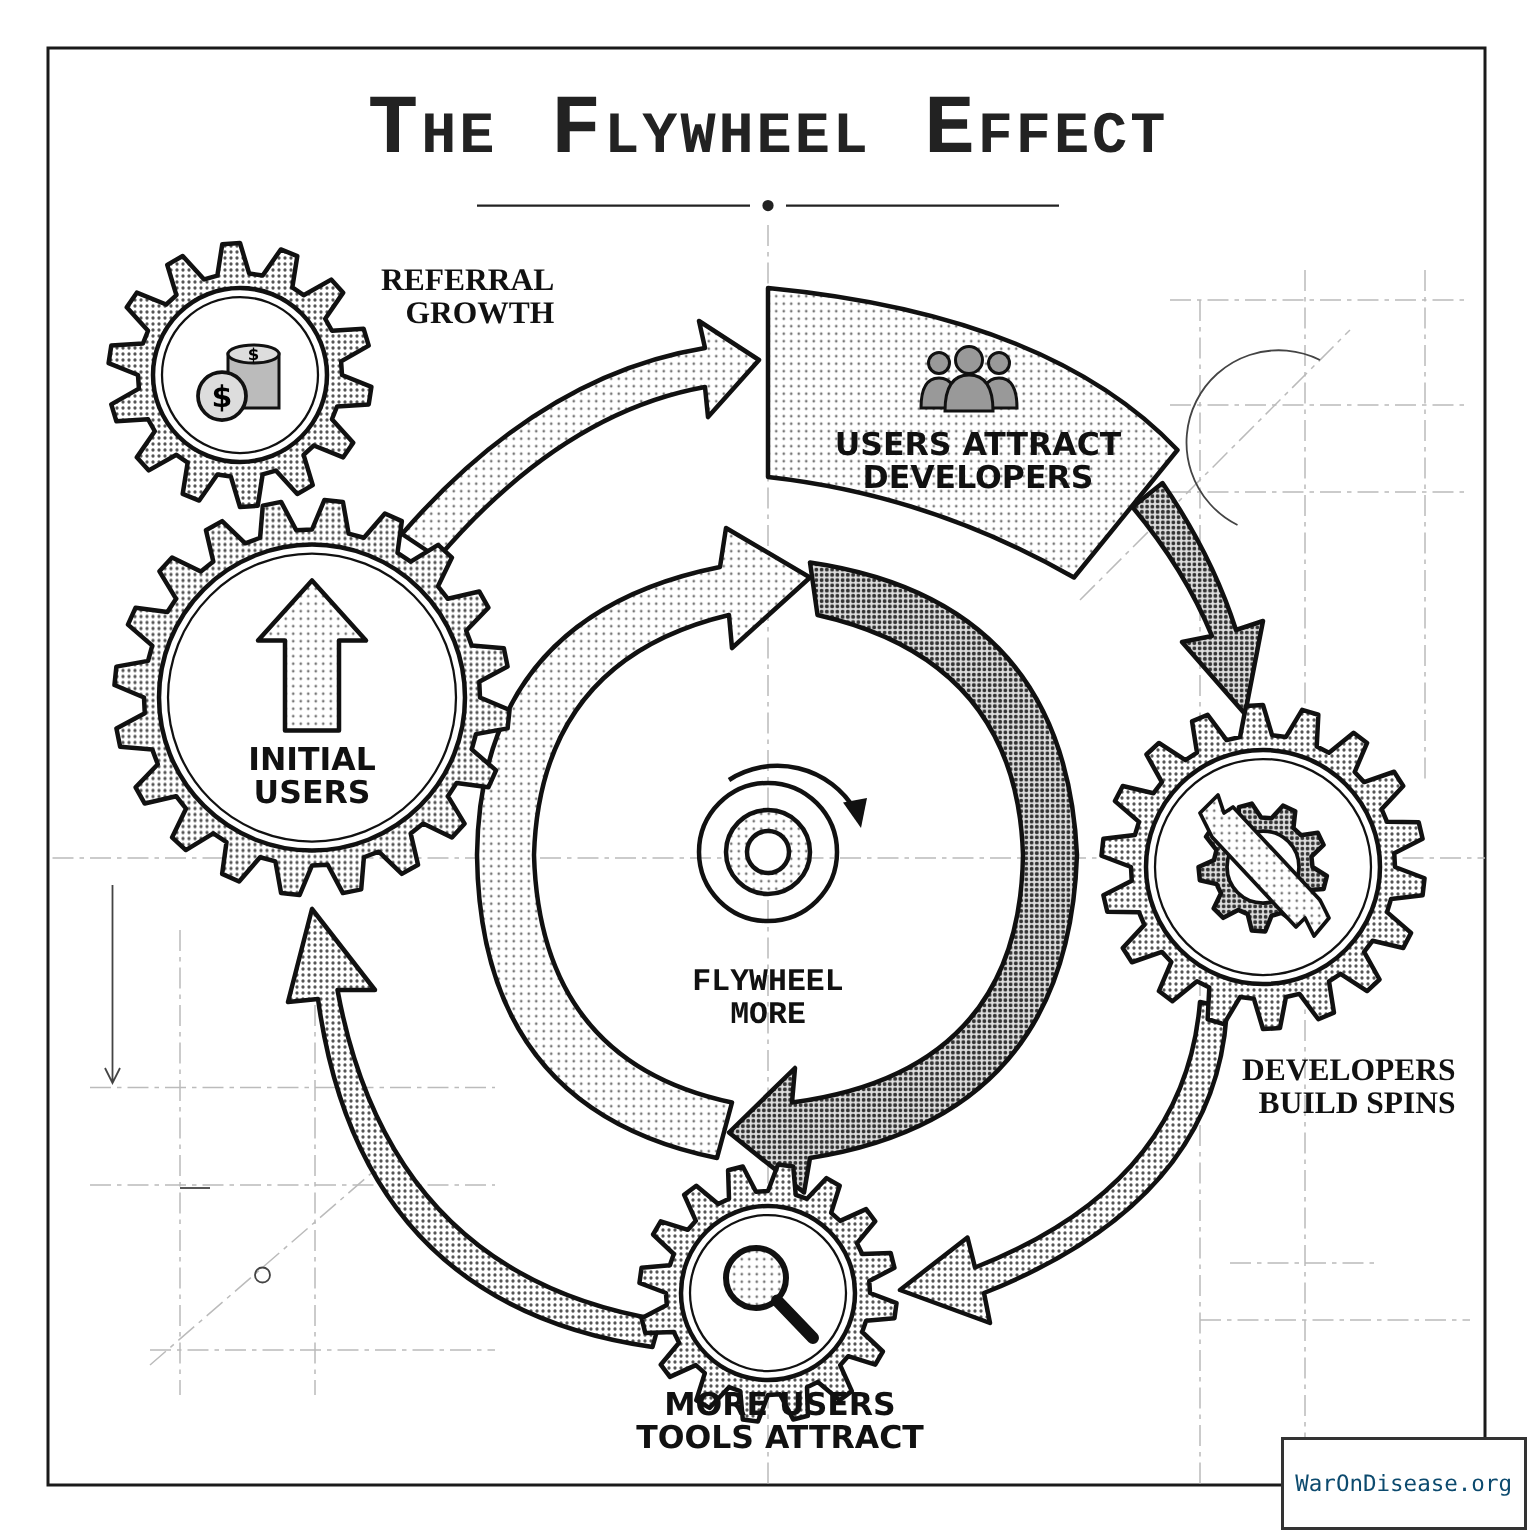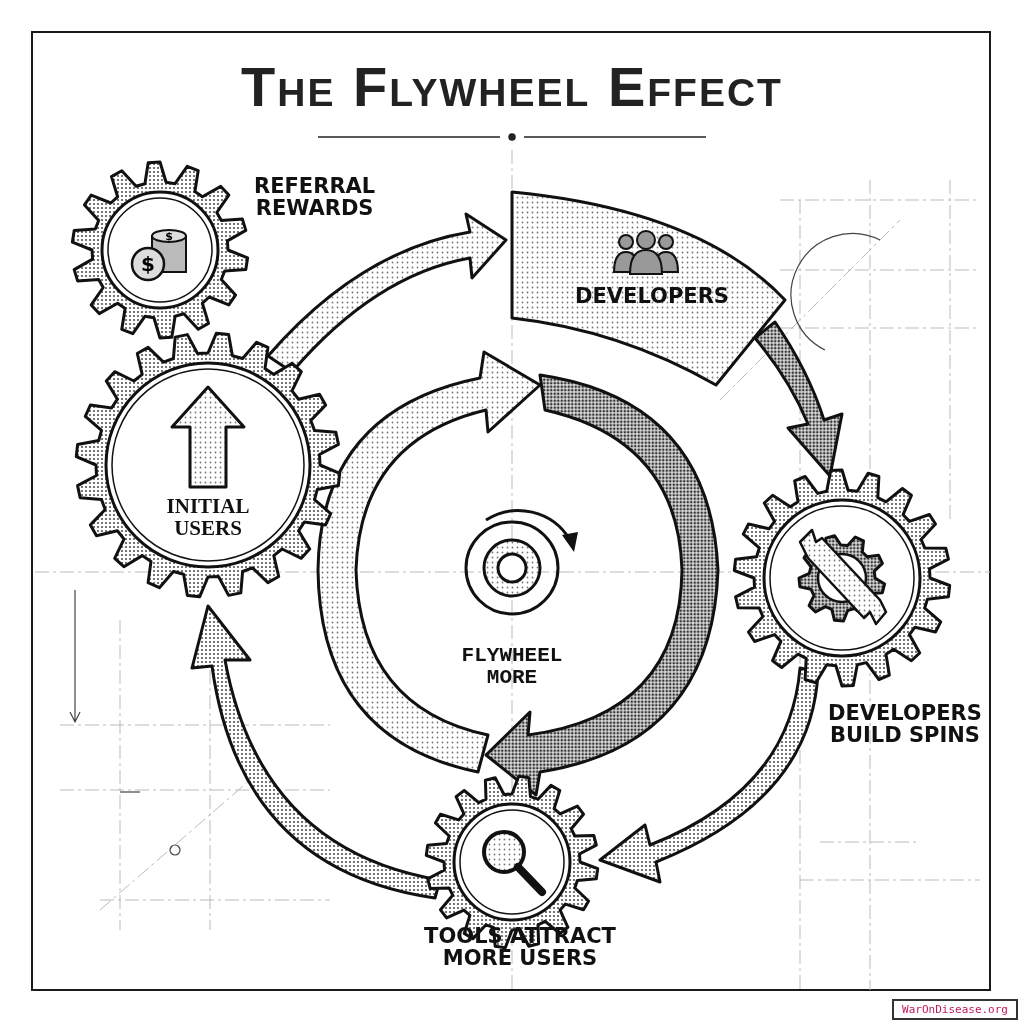--- a/index.html
+++ b/index.html
@@ -1,23 +1,23 @@
 <!DOCTYPE html>
 <html><head>
 <meta charset="utf-8">
 <style>
   html, body { margin: 0; padding: 0; background: #ffffff; }
   body { width: 1024px; height: 1024px; position: relative; overflow: hidden; font-family: "DejaVu Sans", sans-serif; }
   .frame { position: absolute; left: 31px; top: 31px; width: 960px; height: 960px; border: 2px solid #1a1a1a; box-sizing: border-box; }
   svg.main { position: absolute; left: 0; top: 0; }
-  .title { position: absolute; left: 0; width: 1024px; top: 54px; text-align: center; font-family: Liberation Sans, sans-serif; font-weight: bold; font-size: 56px; letter-spacing: 2px; color: #222; font-variant: small-caps; }
+  .title { position: absolute; left: 0; width: 1024px; top: 54px; text-align: center; font-family: Liberation Mono, monospace; font-weight: bold; font-size: 56px; letter-spacing: 2px; color: #222; font-variant: small-caps; }
   .lbl { position: absolute; font-family: "DejaVu Sans", sans-serif; font-weight: bold; color: #111; line-height: 1.05; text-align: center; font-size: 21px; }
   .lbl span { display: block; }
-  .lbl.left { text-align: center; }
-  .watermark { position: absolute; right: 6px; bottom: 4px; border: 2px solid #333; background: #fff; padding: 2px 8px; font-family: "DejaVu Sans Mono", monospace; font-size: 11px; color: #be185d; }
+  .lbl.left { text-align: right; font-family: Liberation Serif, serif; }
+  .watermark { position: absolute; right: 6px; bottom: 4px; border: 2px solid #333; background: #fff; padding: 20px 8px; font-family: "DejaVu Sans Mono", monospace; font-size: 15px; color: #0c4a6e; }
 </style>
 </head>
 <body>
 
 <div class="frame"></div>
 
 <svg class="main" width="1024" height="1024" viewBox="0 0 1024 1024">
   <defs>
     <pattern id="dots" width="4" height="4" patternUnits="userSpaceOnUse">
       <rect width="4" height="4" fill="#fff"></rect>
@@ -143,35 +143,36 @@
       <path d="M8 20 Q8 0 20 0 Q32 0 32 20 Z"></path>
     <circle cx="0" cy="-12" r="9"></circle>
     <path d="M-16 22 Q-16 -2 0 -2 Q16 -2 16 22 Z"></path>
   </g>
 </svg>
 
 <div class="title">The Flywheel Effect</div>
 
 <div class="lbl left" style="left:254px; top:175px;">
   <span>REFERRAL</span>
-  <span>REWARDS</span>
+  <span>GROWTH</span>
 </div>
-<div class="lbl" style="left:138px; top:495px; width:140px;font-family:Liberation Serif, serif;">
+<div class="lbl" style="left:138px; top:495px; width:140px;">
   <span>INITIAL</span>
   <span>USERS</span>
 </div>
 <div class="lbl" style="left:552px; top:285px; width:200px;">
+  <span>USERS ATTRACT</span>
   <span>DEVELOPERS</span>
 </div>
 <div class="lbl left" style="left:828px; top:702px;">
   <span>DEVELOPERS</span>
   <span>BUILD SPINS</span>
 </div>
 <div class="lbl" style="left:400px; top:925px; width:240px;">
+  <span>MORE USERS</span>
   <span>TOOLS ATTRACT</span>
-  <span>MORE USERS</span>
 </div>
 <div class="lbl" style="left:432px; top:645px; width:160px;font-family:Liberation Mono, monospace;">
   <span>FLYWHEEL</span>
   <span>MORE</span>
 </div>
 
 <div class="watermark">WarOnDisease.org</div>
 
 </body></html>

